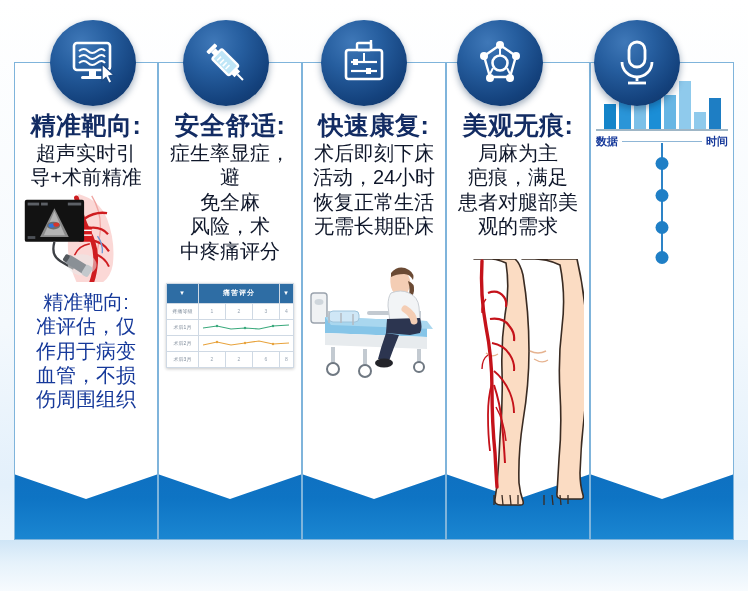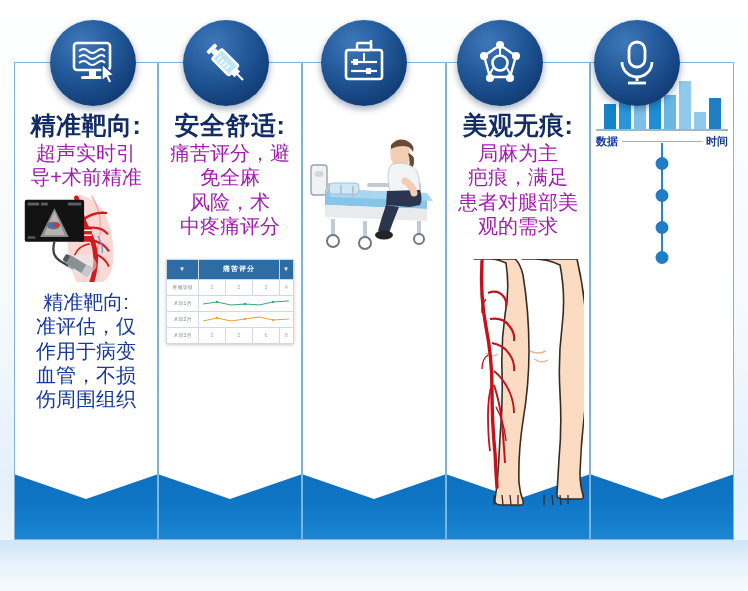--- a/index.html
+++ b/index.html
@@ -79,21 +79,21 @@
     font-weight: bold;
     color: #132c63;
     letter-spacing: 0.5px;
     margin: 0;
     line-height: 1.12;
     text-align: center;
     text-shadow: 0 1px 0 rgba(255,255,255,0.8);
   }
   .subtext {
     font-size: 20px;
-    color: #a21caf;
+    color: #0f172a;
     line-height: 1.22;
     text-align: center;
     margin: 2px 6px 0 6px;
     white-space: pre-line;
   }
   .lowertext {
     font-size: 20px;
     color: #16399a;
     line-height: 1.22;
     text-align: center;
@@ -321,21 +321,21 @@
 准评估，仅
 作用于病变
 血管，不损
 伤周围组织</div>
       <div class="card-foot"></div>
     </div>
 
     <div class="card">
       <div class="txt-head">
         <div class="title">安全舒适:</div>
-        <div class="subtext">痛苦评分，避
+        <div class="subtext">症生率显症，避
 免全麻
 风险，术
 中疼痛评分</div>
       </div>
 
       <div class="art">
         <table class="tbl">
           <tbody>
               <tr class="hdr">
             <td>▾</td>
@@ -380,20 +380,25 @@
           </tr>
         </tbody>
           </table>
       </div>
 
       <div class="card-foot"></div>
     </div>
 
     <div class="card">
       <div class="txt-head">
+        <div class="title">快速康复:</div>
+        <div class="subtext">术后即刻下床
+活动，24小时
+恢复正常生活
+无需长期卧床</div>
       </div>
 
       <div class="art">
         <svg width="138" height="124" viewBox="0 0 138 124">
 
           <rect x="6" y="34" width="16" height="30" rx="3" fill="#f0f2f4" stroke="#9aa3ad" stroke-width="1.4"></rect>
           <ellipse cx="14" cy="43" rx="4.5" ry="3" fill="#cfd6dc"></ellipse>
           <path d="M20 58 L122 62 L122 78 L20 74 Z" fill="#86c5e8"></path>
           <path d="M20 58 L122 62 L128 70 L26 66 Z" fill="#a9d7ef"></path>
           <rect x="24" y="52" width="30" height="11" rx="4" fill="#cfe7f6" stroke="#9ec4dc" stroke-width="1"></rect>

